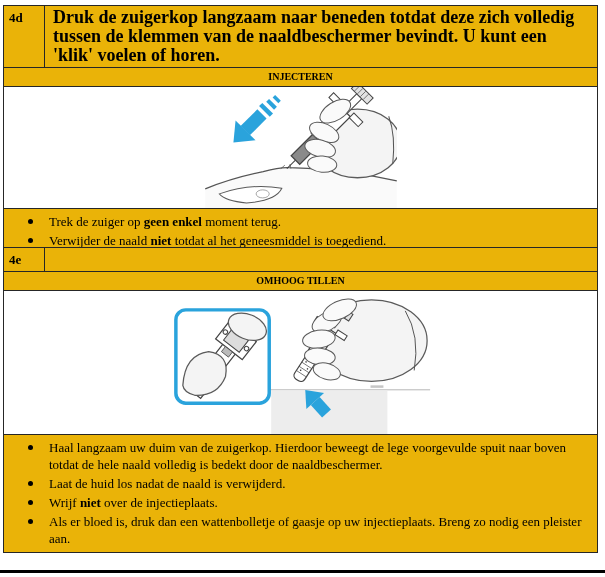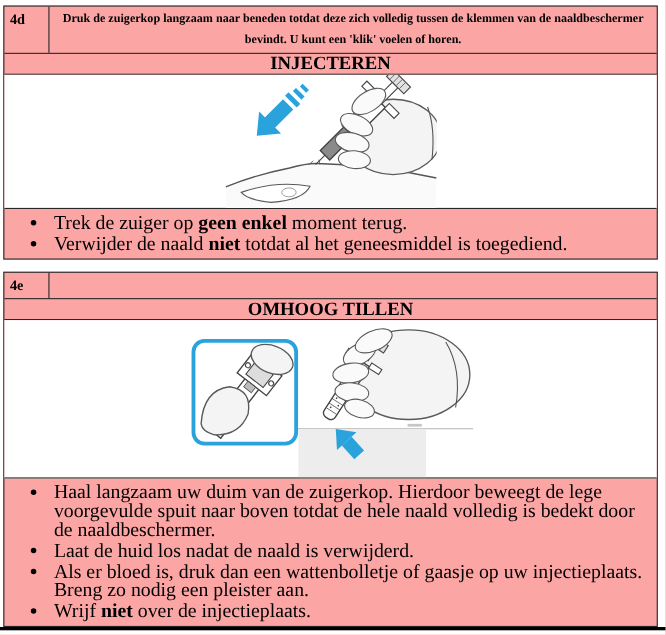--- a/index.html
+++ b/index.html
@@ -3,49 +3,49 @@
 <meta charset="utf-8">
 <style>
   html,body{margin:0;padding:0;}
   body{
     width:605px;height:577px;background:#ffffff;position:relative;
     font-family:"Liberation Serif","DejaVu Serif",serif;color:#000;
     overflow:hidden;
   }
   .tbl{
     position:absolute;left:3px;width:595px;box-sizing:border-box;
-    border:1px solid #262626;background:#fca5a5;
+    border:1px solid #262626;background:#eab308;
   }
   #table1{top:5px;}
   #table2{top:247px;}
   .hdr{display:flex;border-bottom:1px solid #262626;}
   .step{
     flex:0 0 41px;box-sizing:border-box;border-right:1px solid #262626;
     padding:2px 5px;font-weight:bold;font-size:13px;line-height:19px;
   }
   .instr{
-    flex:1;padding:2px 8px;font-weight:bold;font-size:11px;line-height:19px;text-align:center;
+    flex:1;padding:2px 8px;font-weight:bold;font-size:18px;line-height:19px;
   }
   .sect{
     border-bottom:1px solid #262626;text-align:center;font-weight:bold;
-    font-size:17px;line-height:18px;padding:0;
+    font-size:10px;line-height:18px;padding:0;
   }
   .illus{
     border-bottom:1px solid #262626;display:flex;justify-content:center;
     align-items:center;overflow:hidden;background:#fff;
   }
   #table1 .illus{height:121px;}
   #table2 .illus{height:143px;}
   .bullets{padding:4px 8px 3px 0;}
   .bullet{display:flex;margin:0 0 2px 0;}
   .dot{
     flex:0 0 5px;width:5px;height:5px;border-radius:50%;background:#000;
     margin:6px 0 0 24px;
   }
-  .bullet-text{margin-left:16px;font-size:18px;line-height:17px;}
+  .bullet-text{margin-left:16px;font-size:13px;line-height:17px;}
   .bullet-text b{font-weight:bold;}
   #bottom-rule{
     position:absolute;left:0;top:570px;width:605px;height:3px;background:#000;
   }
   svg .ln{stroke:#555;fill:none;}
 </style>
 </head>
 <body>
 
 <div class="tbl" id="table1">
@@ -184,22 +184,22 @@
       <div class="bullet">
         <span class="dot"></span>
         <span class="bullet-text"><span>Haal langzaam uw duim van de zuigerkop. Hierdoor beweegt de lege voorgevulde spuit naar boven totdat de hele naald volledig is bedekt door de naaldbeschermer.</span></span>
       </div>
       <div class="bullet">
         <span class="dot"></span>
         <span class="bullet-text"><span>Laat de huid los nadat de naald is verwijderd.</span></span>
       </div>
       <div class="bullet">
         <span class="dot"></span>
+        <span class="bullet-text"><span>Wrijf </span><b>niet</b><span> over de injectieplaats.</span></span>
+      </div>
+      <div class="bullet">
+        <span class="dot"></span>
         <span class="bullet-text"><span>Als er bloed is, druk dan een wattenbolletje of gaasje op uw injectieplaats. Breng zo nodig een pleister aan.</span></span>
-      </div>
-      <div class="bullet">
-        <span class="dot"></span>
-        <span class="bullet-text"><span>Wrijf </span><b>niet</b><span> over de injectieplaats.</span></span>
       </div>
     </div>
 </div>
 
 <div id="bottom-rule"></div>
 
 </body></html>

